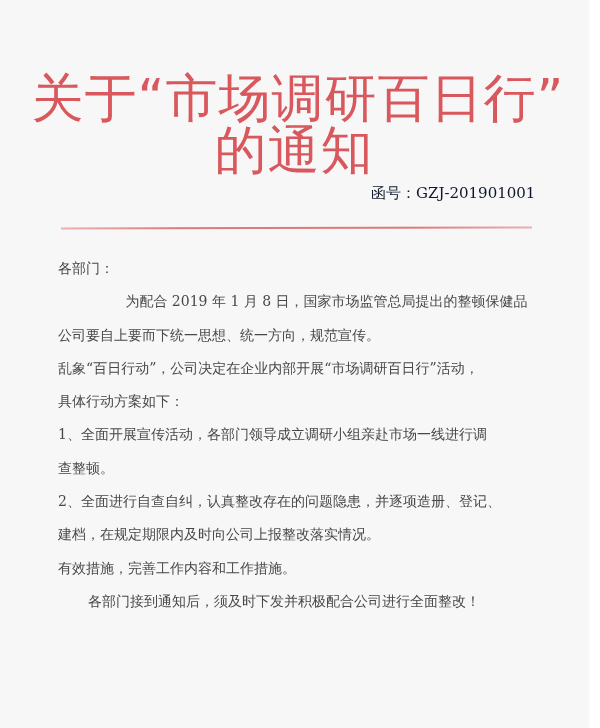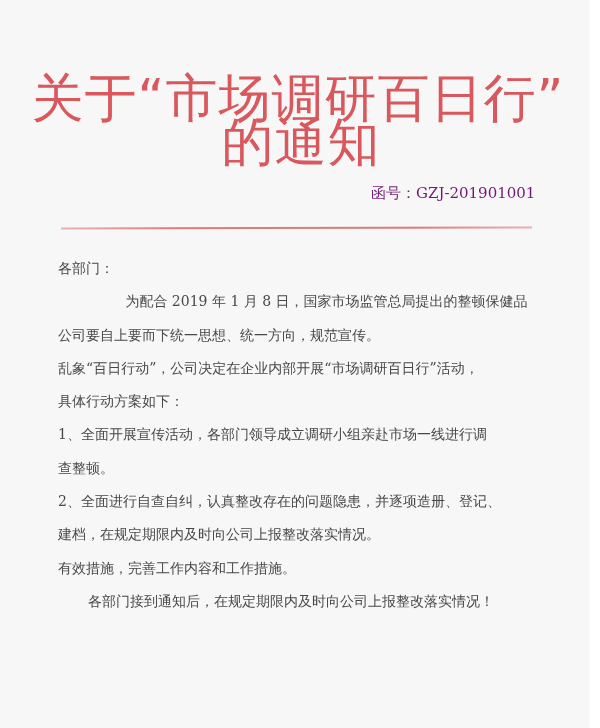--- a/index.html
+++ b/index.html
@@ -29,26 +29,26 @@
       text-align: center;
       color: #d9585d;
       font-family: "DejaVu Sans", "Liberation Sans", sans-serif;
       font-size: 52px;
       line-height: 52px;
       letter-spacing: 1px;
       margin: 0;
       font-weight: normal;
     }
     .title.l1 { top: 72px; left: 4px; }
-    .title.l2 { top: 116px; margin-left: 7px; }
+    .title.l2 { top: 124px; }
     .doc-number {
       position: absolute;
       top: 182px;
       left: 371px;
-      color: #701a75;
+      color: #0f172a;
       font-family: "DejaVu Serif", "Liberation Serif", serif;
       font-size: 15px;
       line-height: 22px;
       white-space: nowrap;
     }
     .divider {
       position: absolute;
       top: 227px;
       left: 61px;
       width: 471px;
@@ -96,16 +96,16 @@
     <span class="line">具体行动方案如下：</span>
 
     <span class="line">1、全面开展宣传活动，各部门领导成立调研小组亲赴市场一线进行调</span>
     <span class="line">查整顿。</span>
 
     <span class="line">2、全面进行自查自纠，认真整改存在的问题隐患，并逐项造册、登记、</span>
     <span class="line">建档，在规定期限内及时向公司上报整改落实情况。</span>
 
     <span class="line">有效措施，完善工作内容和工作措施。</span>
 
-    <span class="line indent2">各部门接到通知后，在规定期限内及时向公司上报整改落实情况！</span>
+    <span class="line indent2">各部门接到通知后，须及时下发并积极配合公司进行全面整改！</span>
   </div>
 
 </div>
 
 </body></html>

